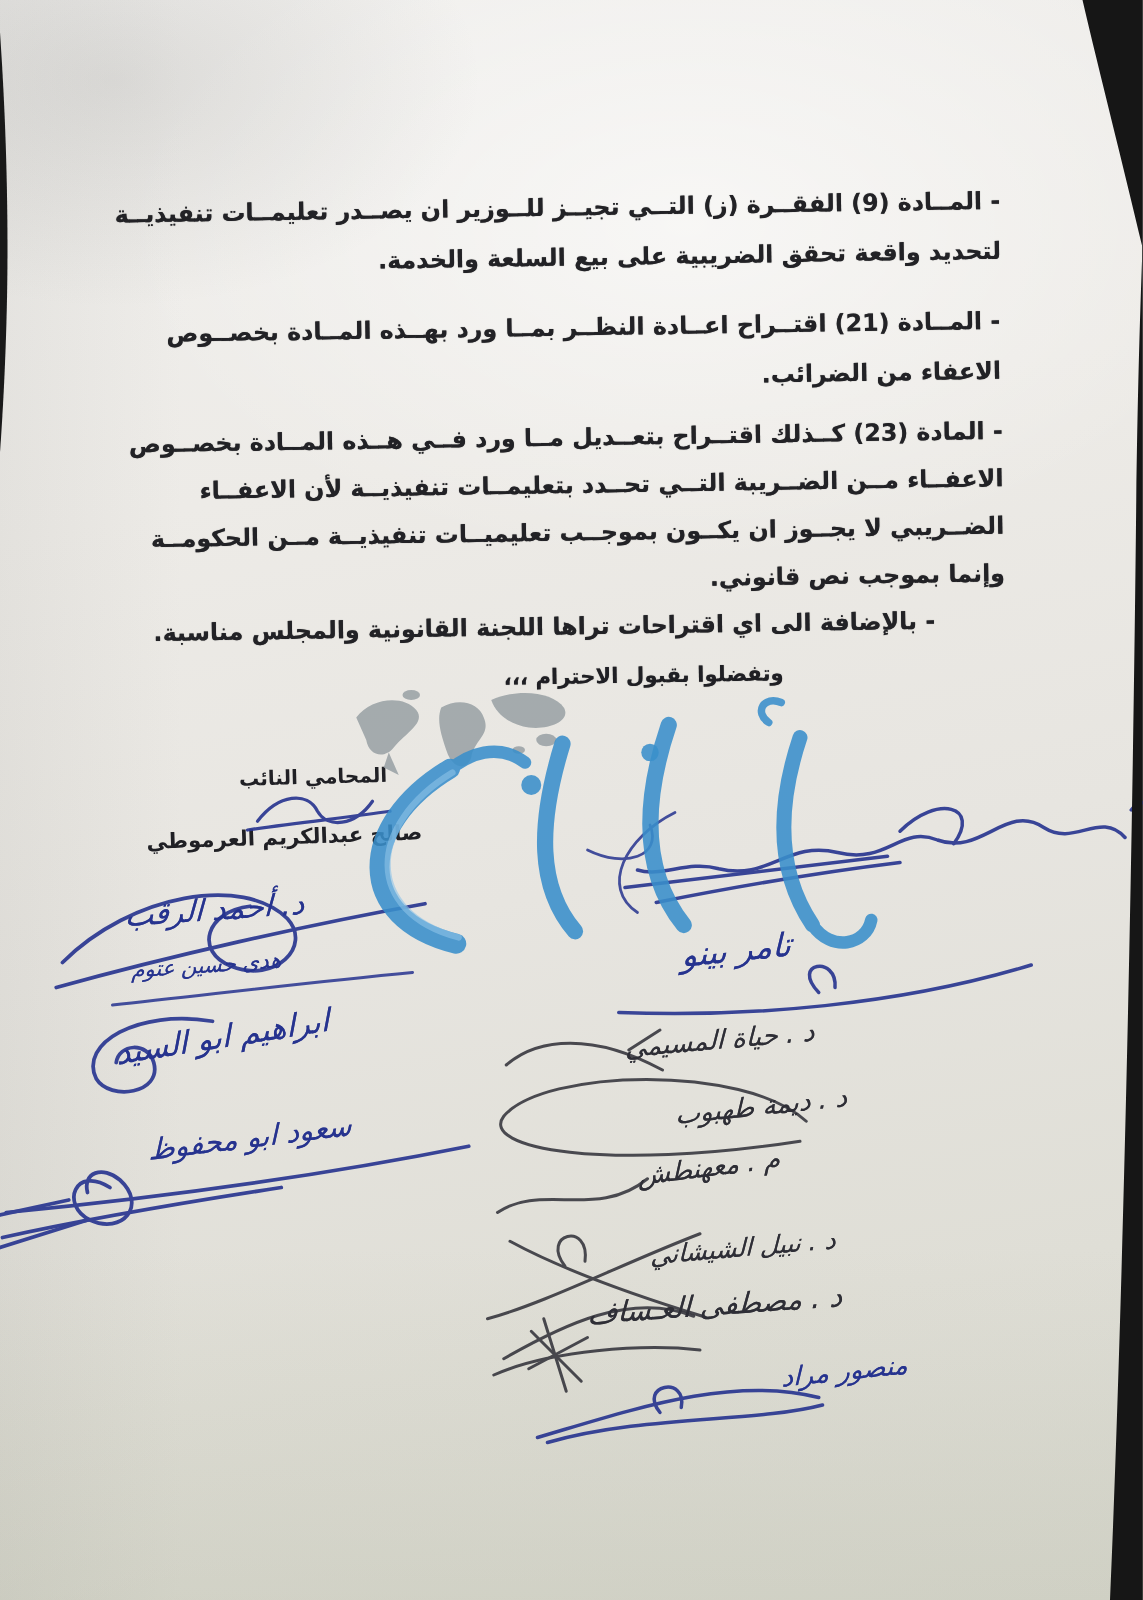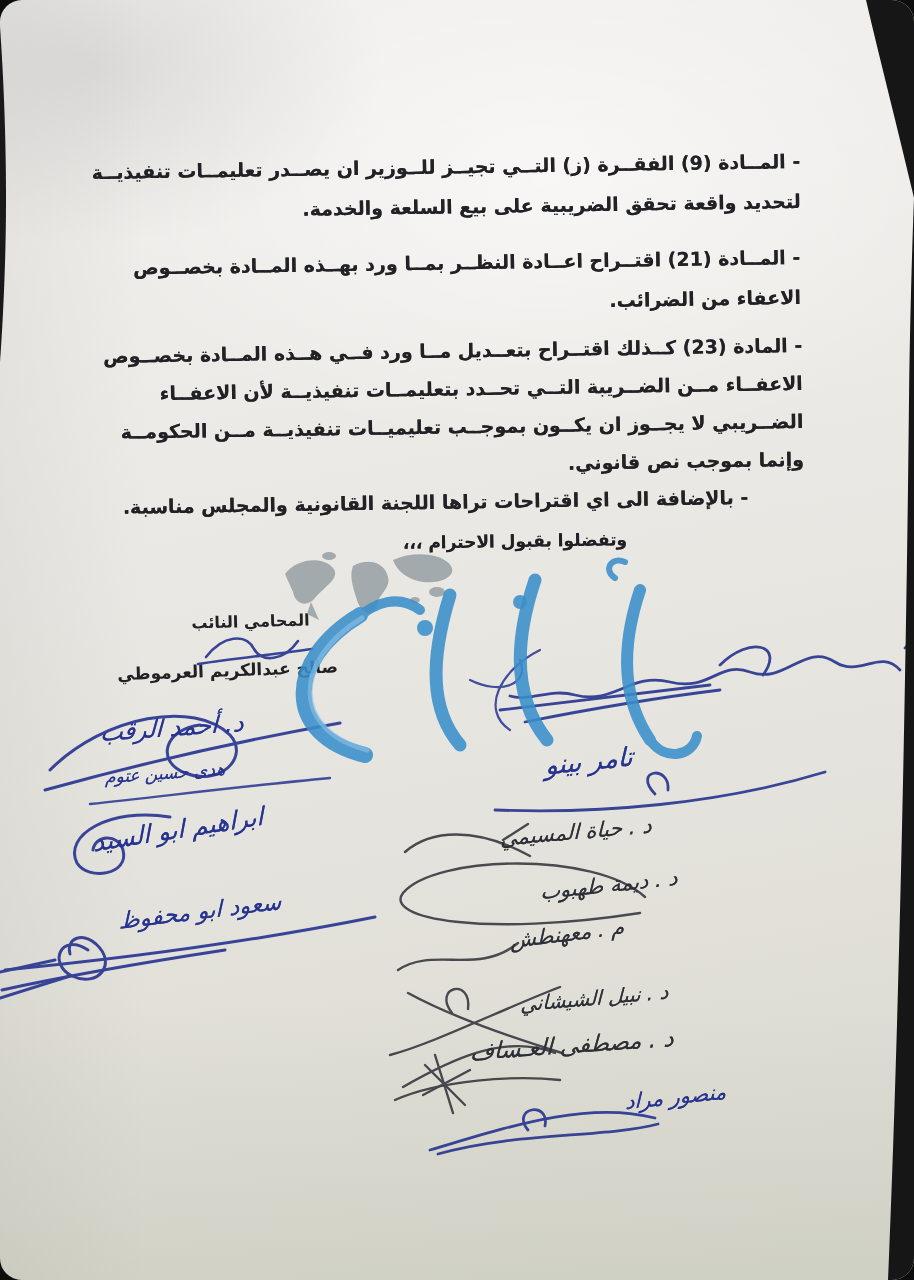--- a/index.html
+++ b/index.html
@@ -1,17 +1,17 @@
 <!DOCTYPE html>
 <html lang="ar"><head>
 <meta charset="utf-8">
 <style>
   html,body{margin:0;padding:0;background:#0d0d0d;}
   .scene{position:relative;width:914px;height:1280px;overflow:hidden;
-         font-family:"DejaVu Sans",sans-serif;border-radius:22px;}
+         font-family:"DejaVu Sans",sans-serif;}
   
   .paper{position:absolute;inset:0;
     background:
       radial-gradient(ellipse 420px 260px at 10% 5%, rgba(110,110,106,.16), transparent 70%),
       radial-gradient(ellipse 700px 420px at 60% 14%, rgba(255,255,255,.55), transparent 65%),
       linear-gradient(0deg, rgba(168,172,148,.20), transparent 22%),
       linear-gradient(90deg, rgba(140,140,134,.10), transparent 16%),
       linear-gradient(170deg,#f1f0ee 0%,#edebe7 30%,#e7e5e0 55%,#dfded6 80%,#d9d9d0 100%);
   }
   

